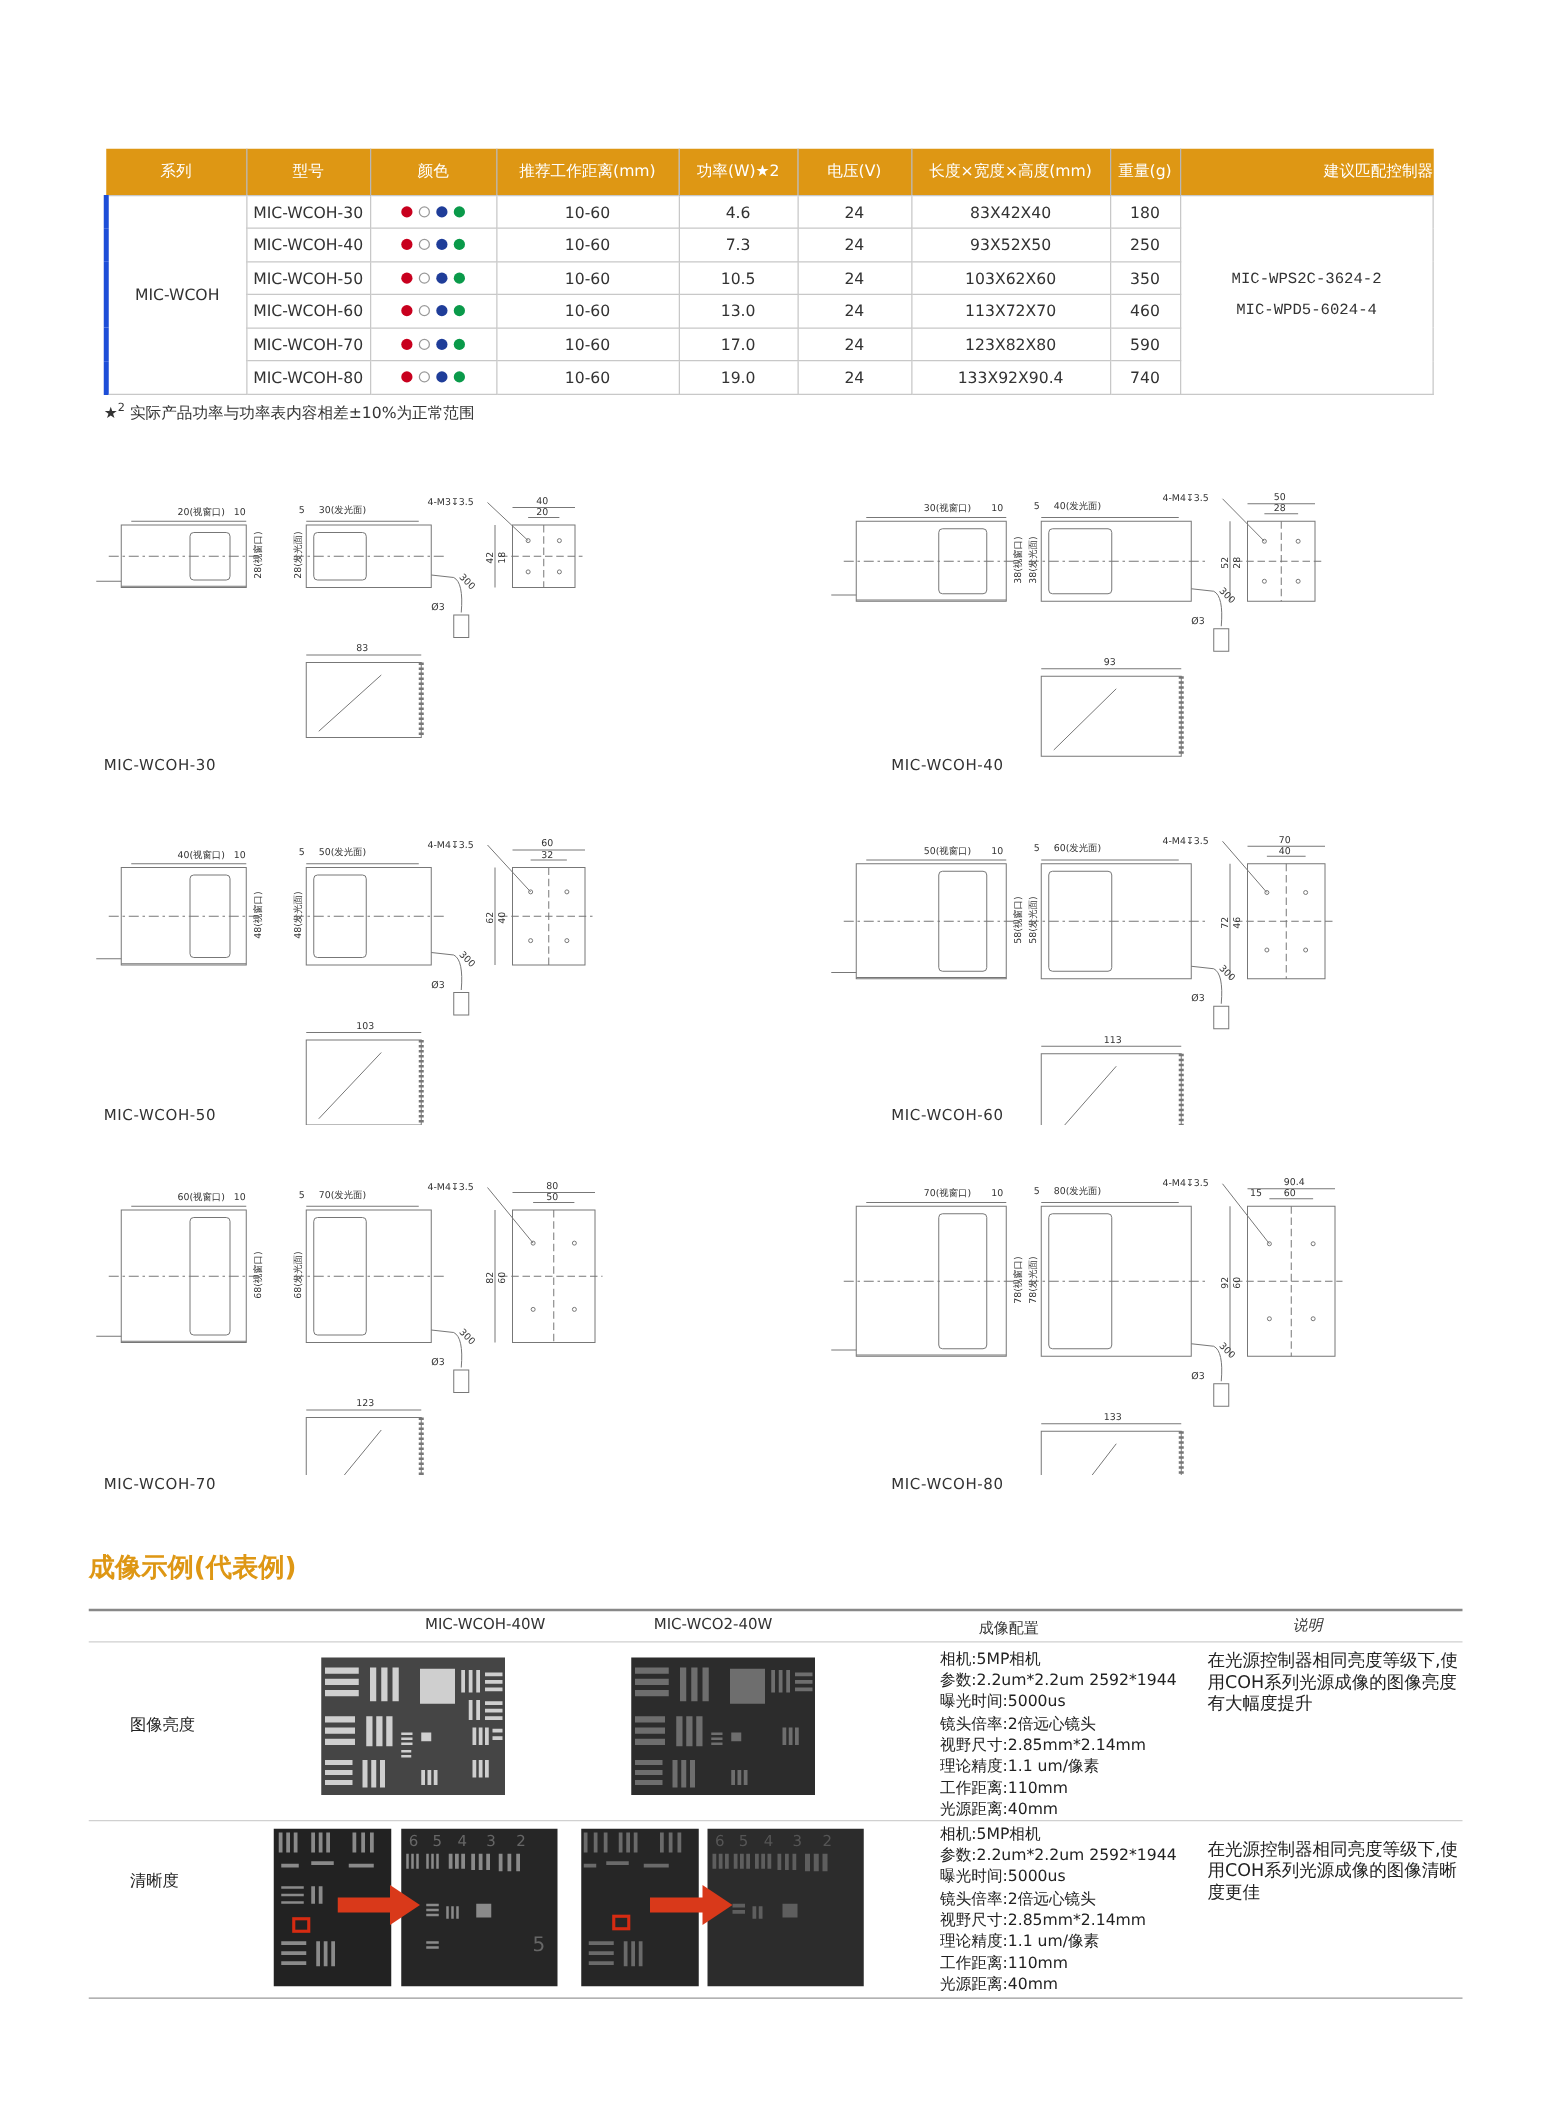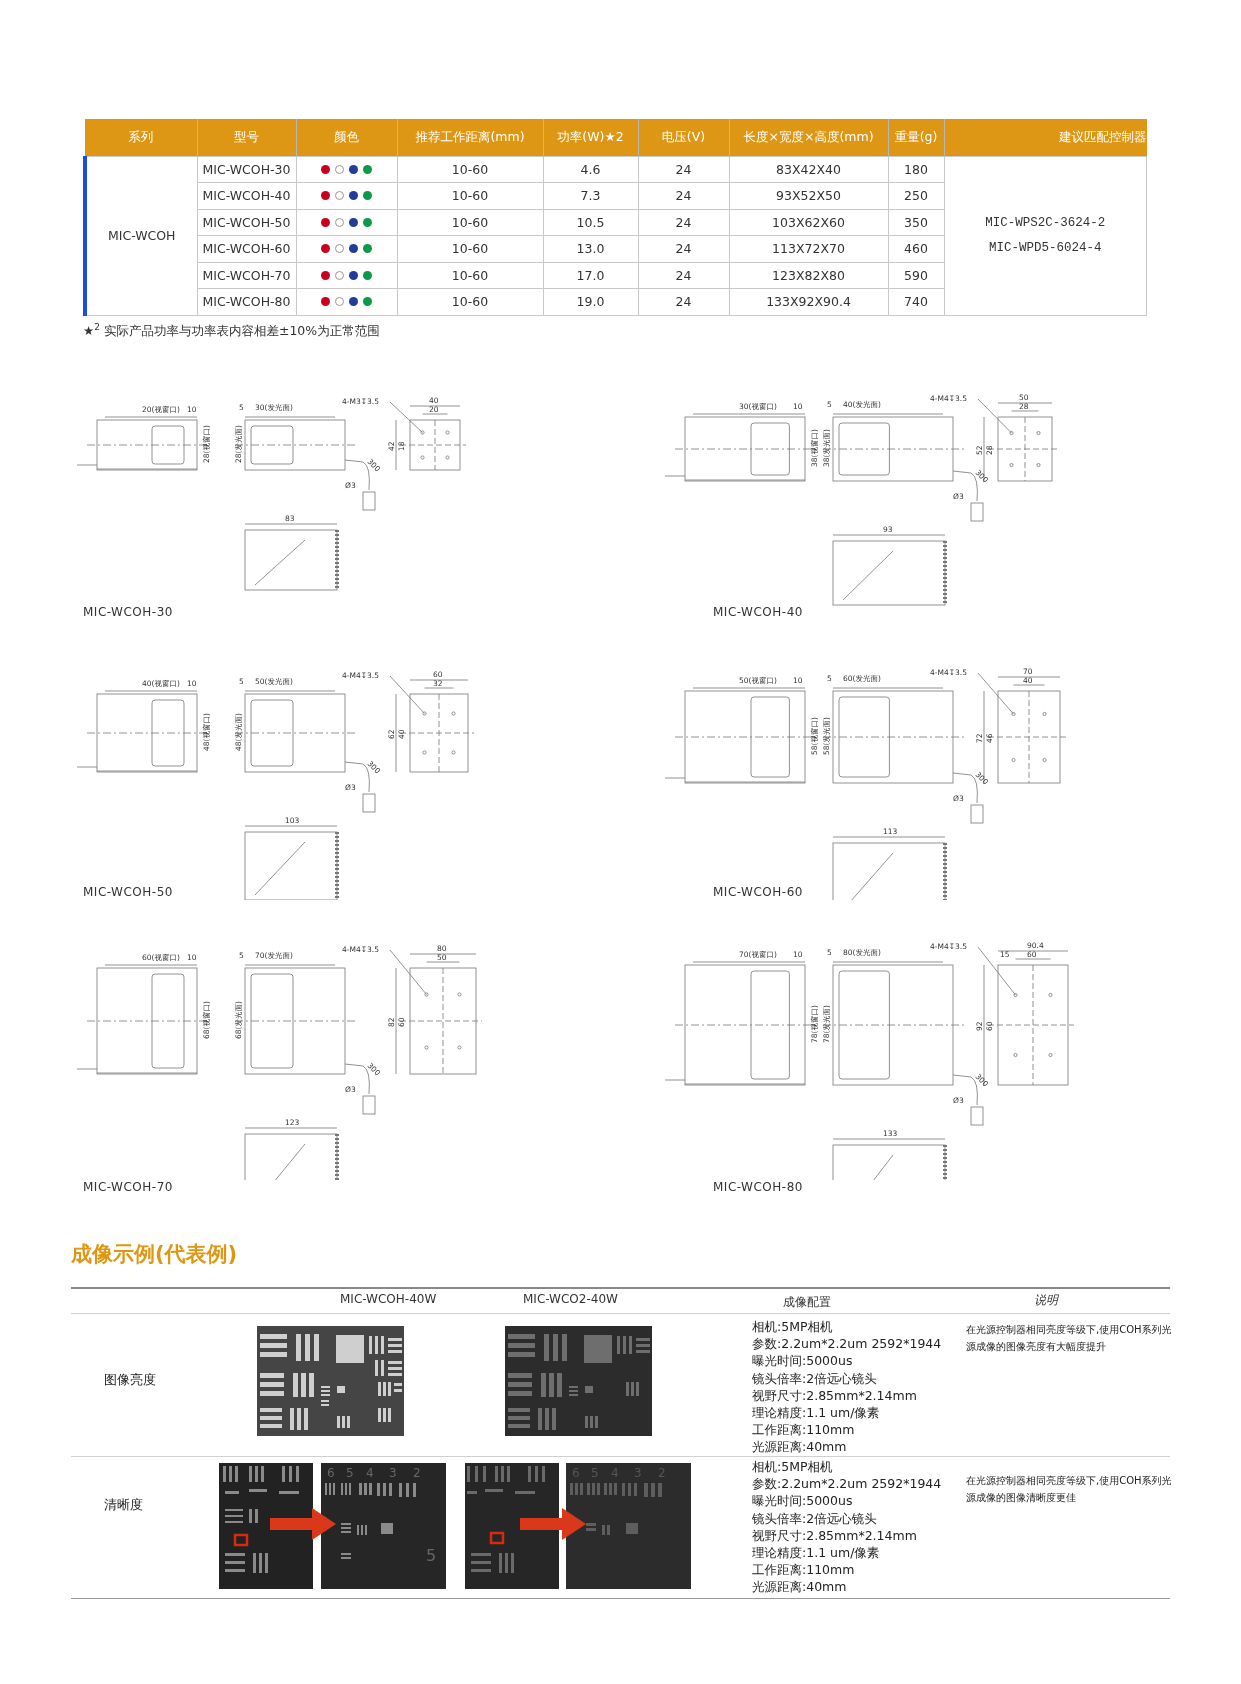--- a/index.html
+++ b/index.html
@@ -22,21 +22,21 @@
   .draw-label { position: absolute; font-size: 12px; letter-spacing: 0.5px; color: #333; }
   svg text { font-family: "DejaVu Sans", sans-serif; }
   
   .section-title { left: 71px; top: 1240px; font-size: 21px; font-weight: bold; color: #de9714; }
   .rule-top { position: absolute; left: 71px; top: 1287px; width: 1099px; height: 2px; background: #888; }
   .rule { position: absolute; left: 71px; width: 1099px; height: 1px; background: #d0d0d0; }
   .rule-bot { position: absolute; left: 71px; top: 1598px; width: 1099px; height: 1px; background: #999; }
   .col-head { position: absolute; font-size: 12px; color: #333; }
   .row-label { position: absolute; font-size: 13px; color: #222; }
   .config { position: absolute; font-size: 12.5px; line-height: 17.2px; color: #222; }
-  .desc { position: absolute; font-size: 10px; line-height: 17.2px; color: #222; width: 210px; }
+  .desc { position: absolute; font-size: 14px; line-height: 17.2px; color: #222; width: 210px; }
   .target { position: absolute; overflow: hidden; }
 </style>
 </head>
 <body>
 
 <table id="spec">
   <thead>
     <tr>
       <th style="width:112px">系列</th>
       <th style="width:99px">型号</th>

